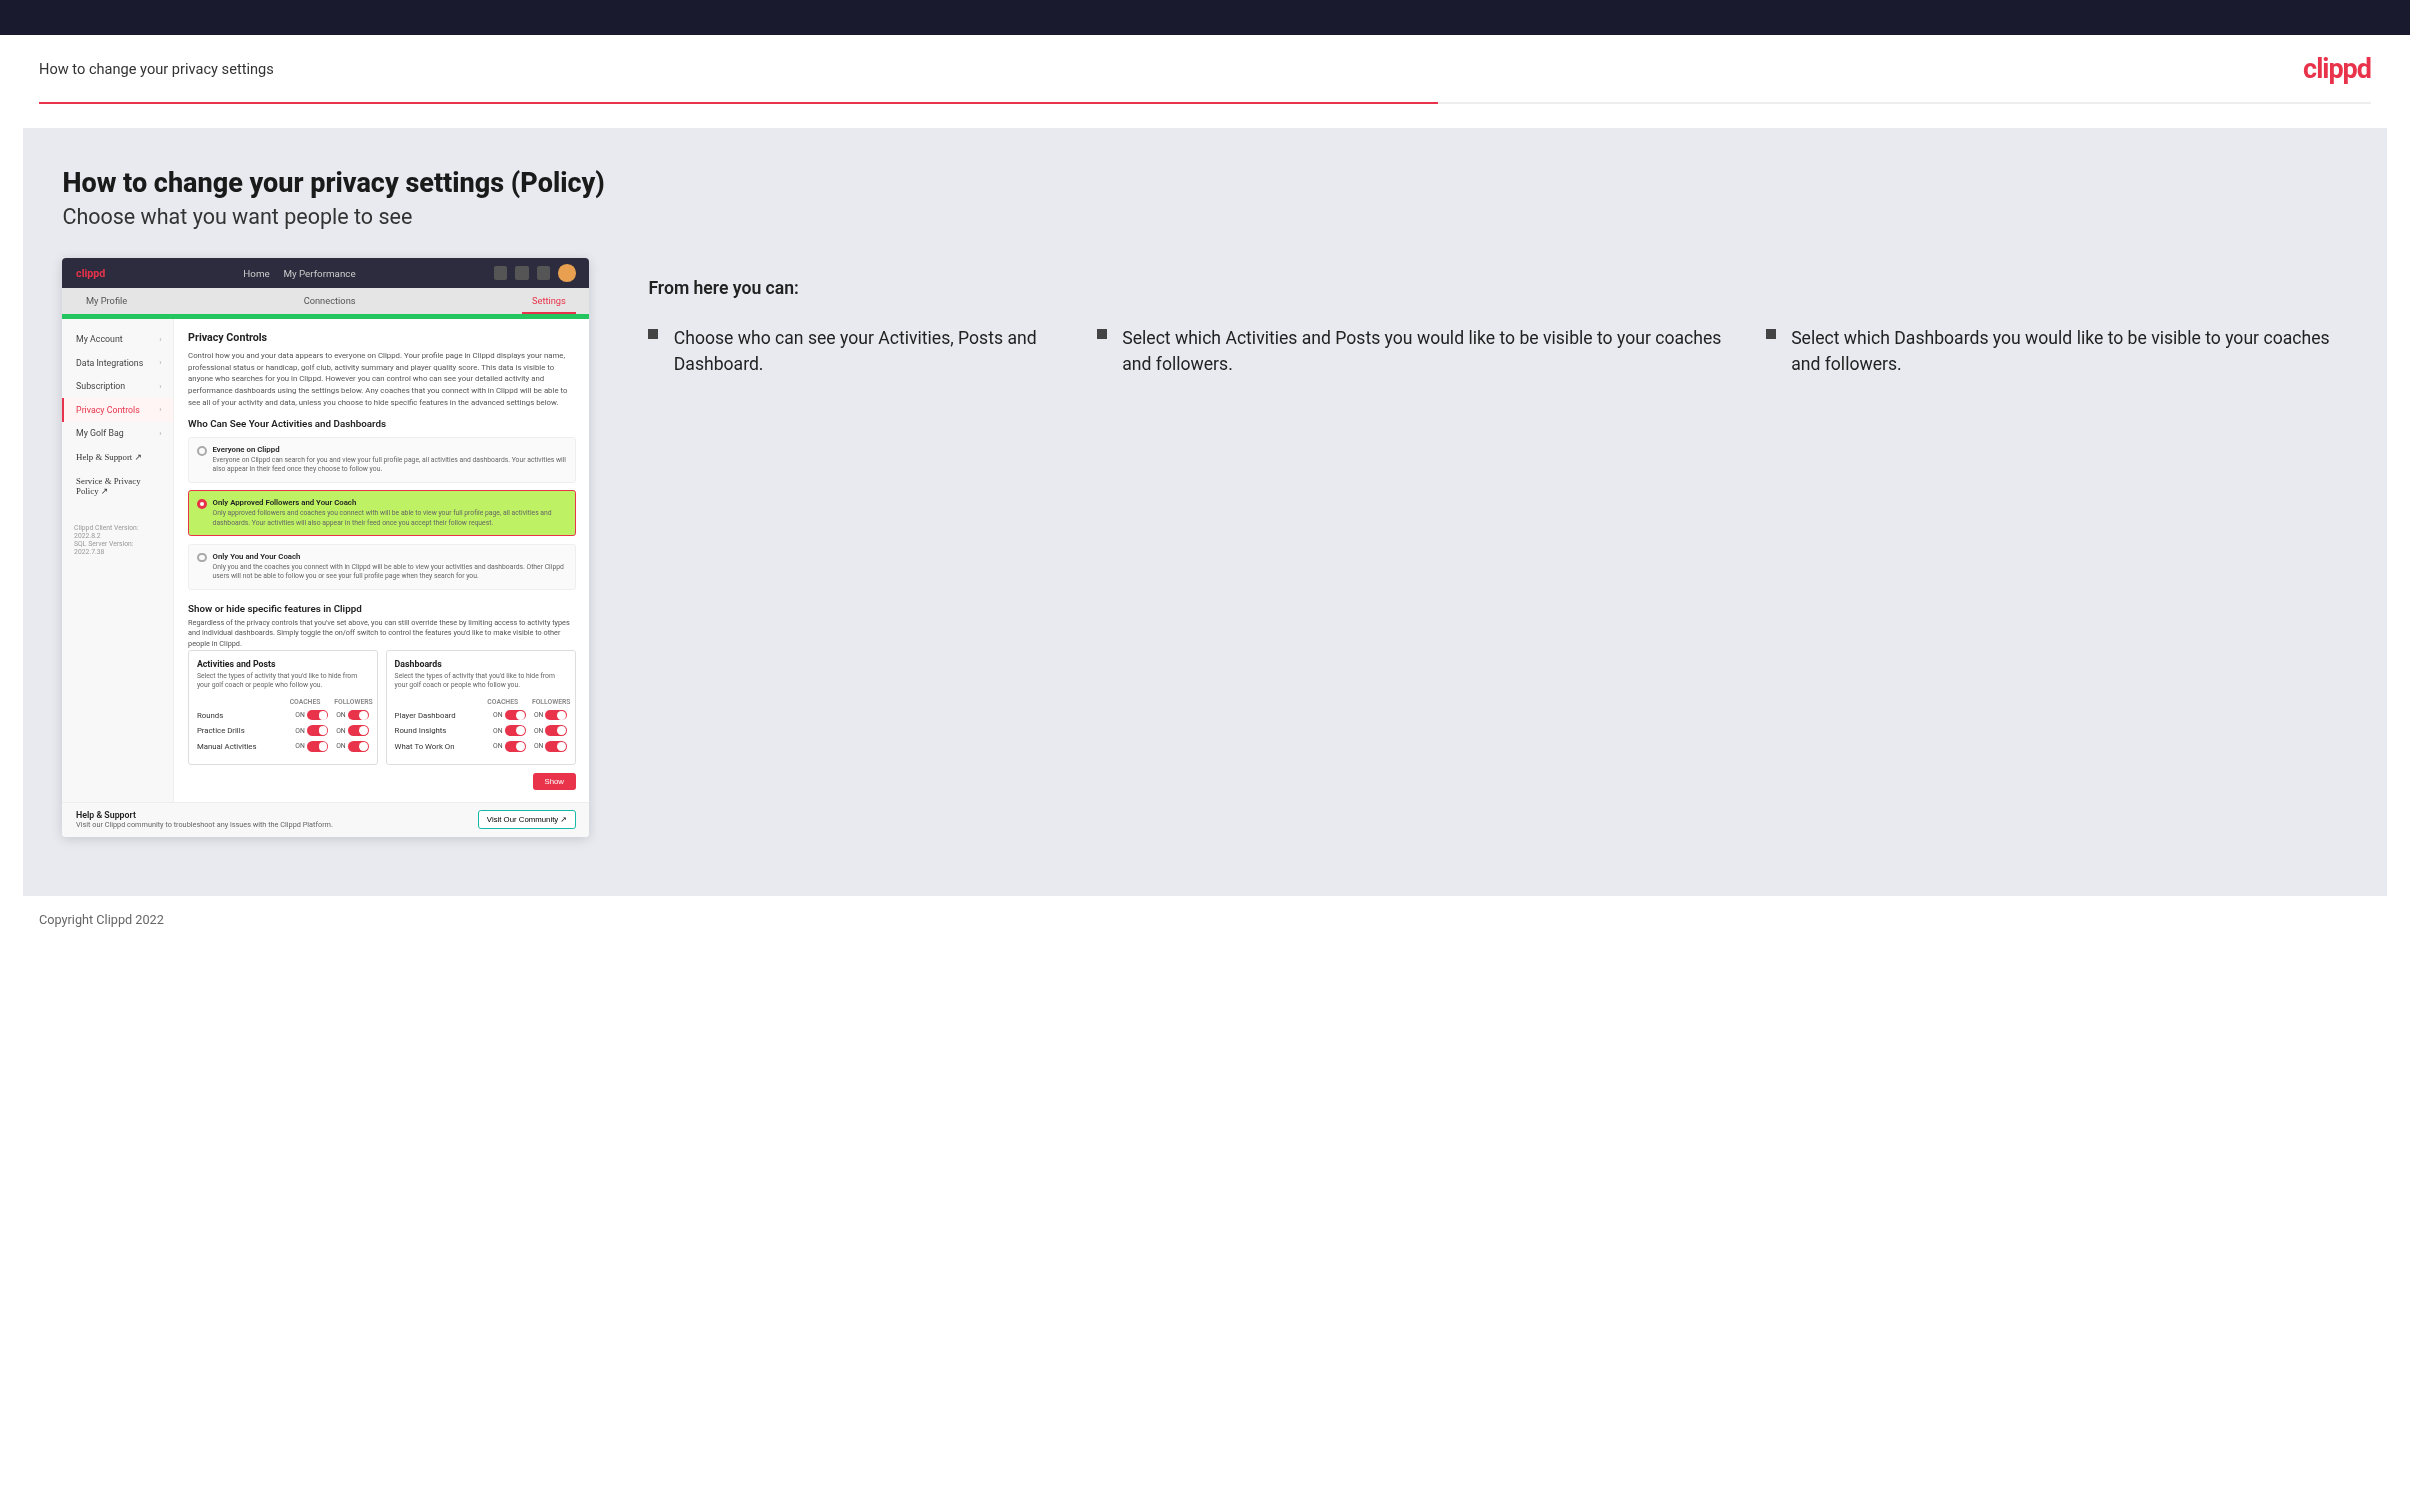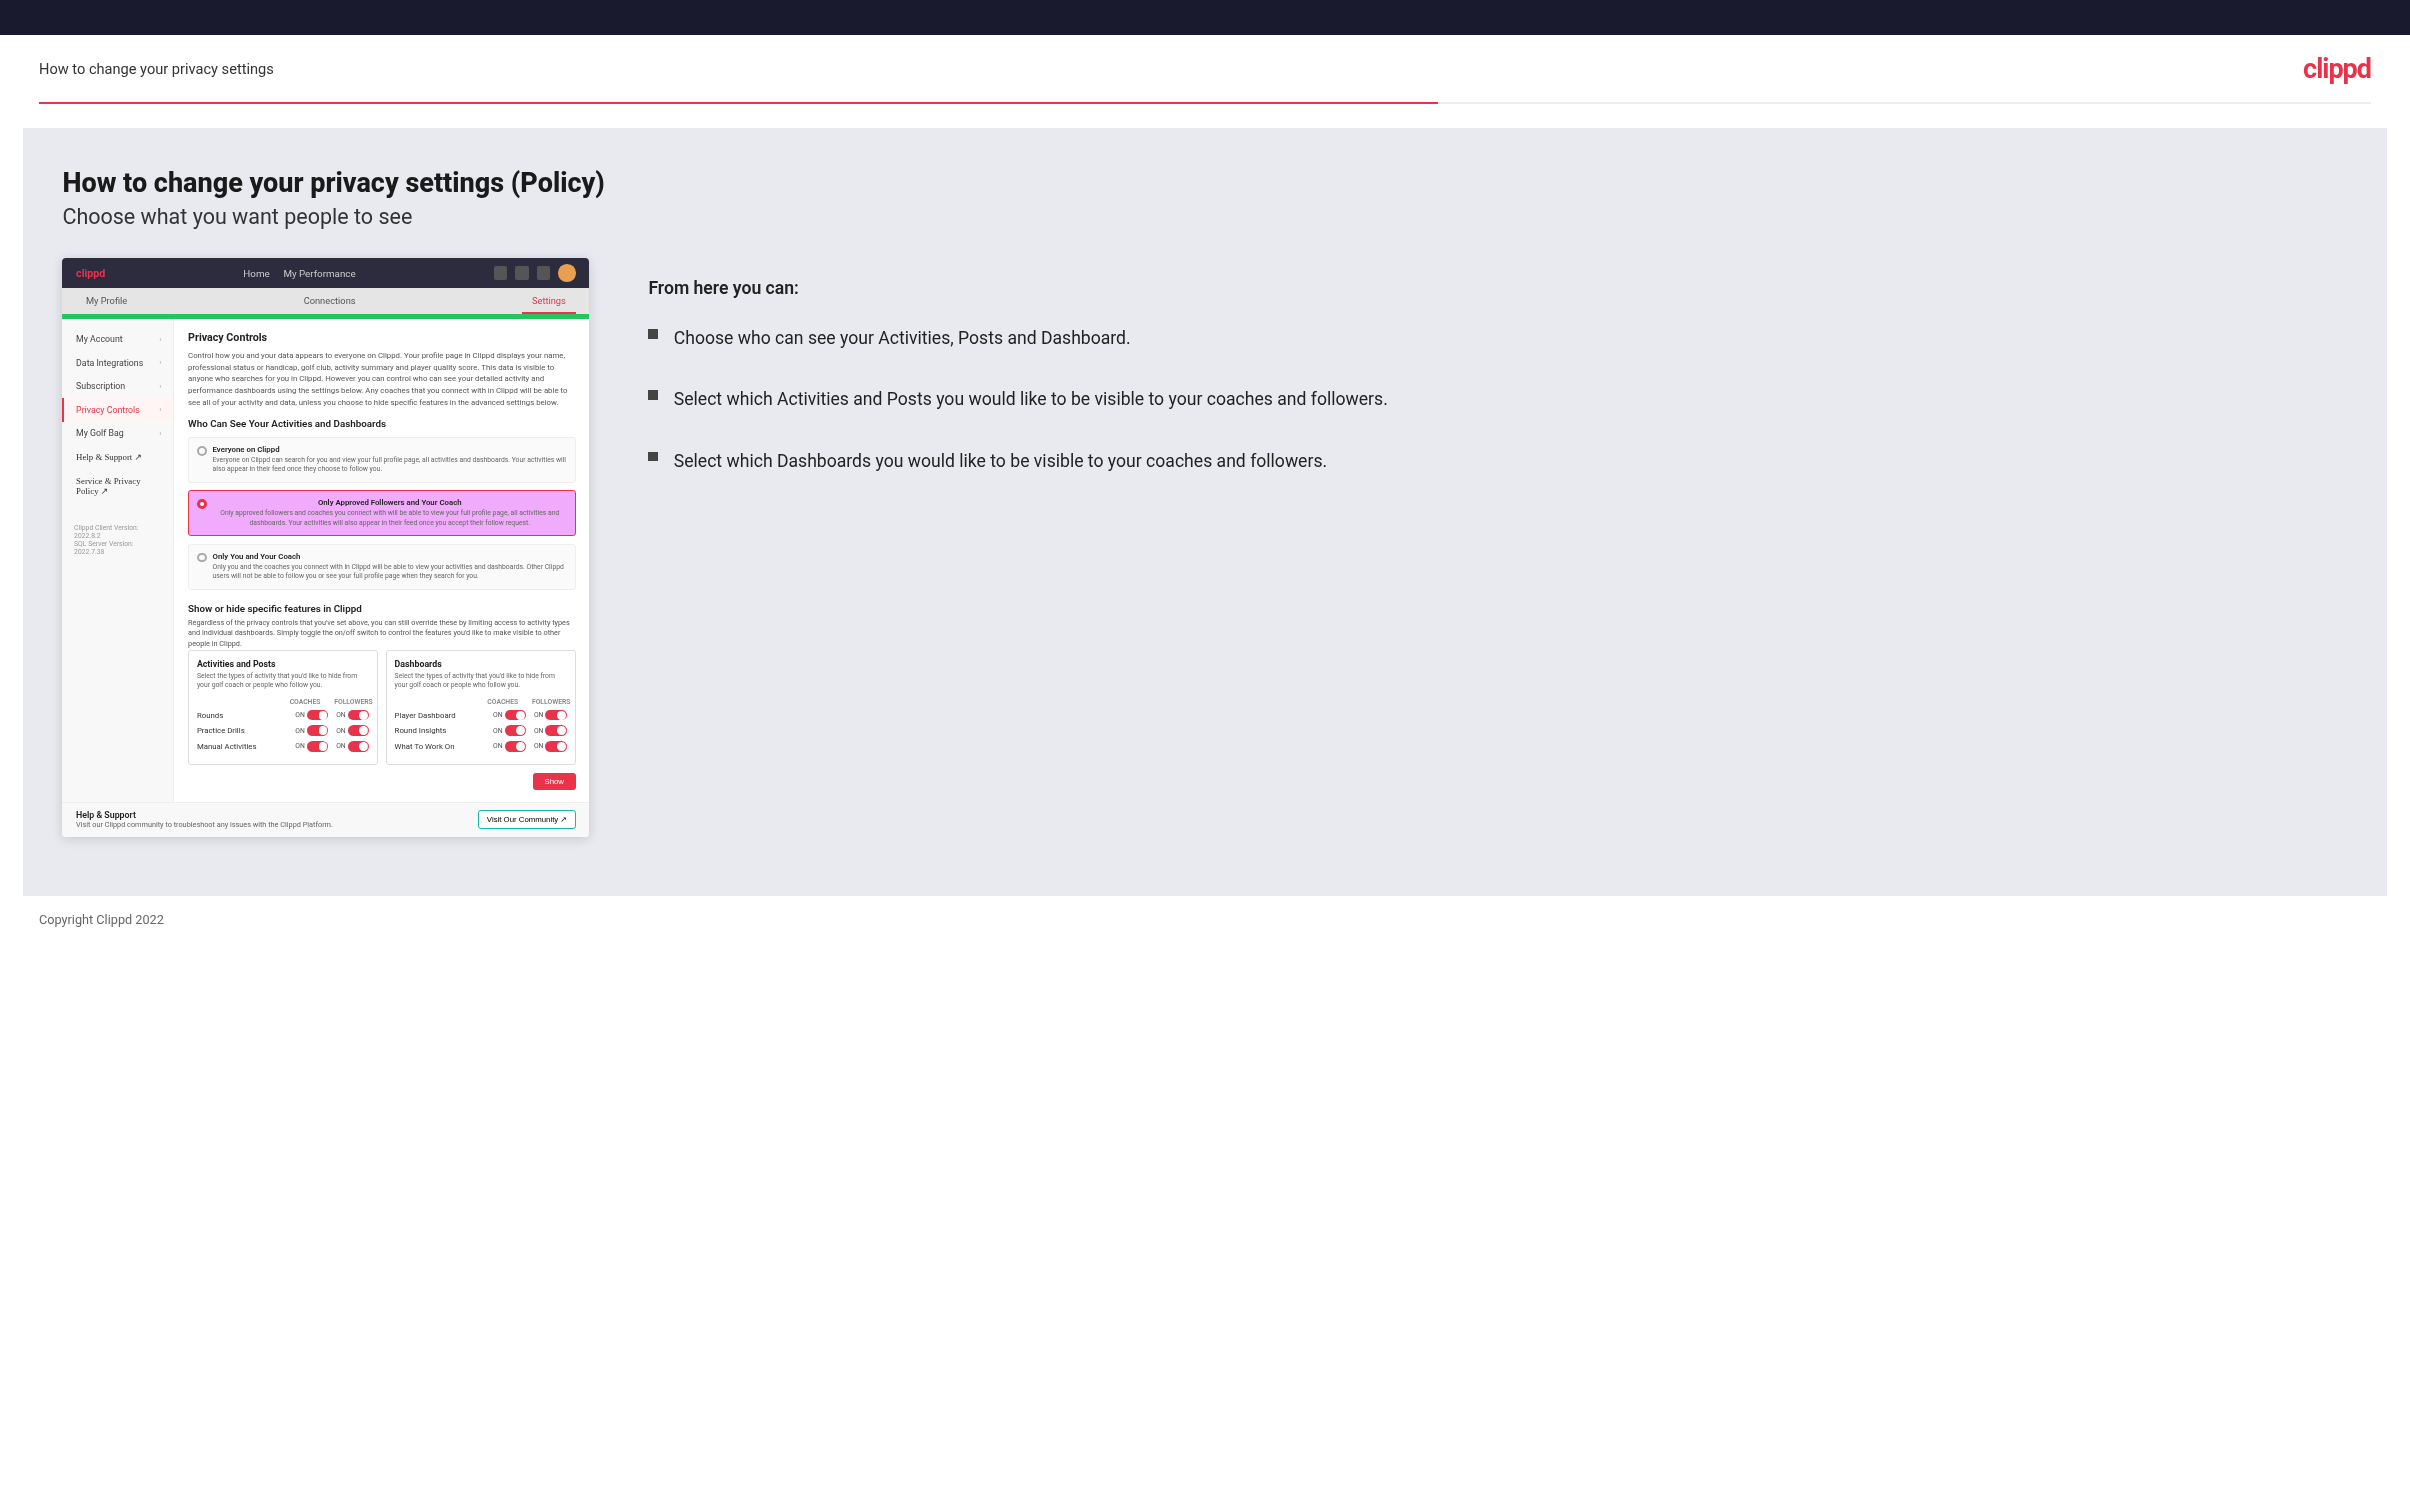--- a/index.html
+++ b/index.html
@@ -218,22 +218,21 @@
       display: flex;
       align-items: flex-start;
       gap: 5.9px;
       padding: 6.8px 7.8px;
       background: #fafafa;
       border: 1px solid #eee;
       border-radius: 2.9px;
     }
     .mock-radio-item.selected {
       border-color: #e8334a;
-      background: #f0abfc;
-      text-align: center;
+      background: #bef264;
     }
     .mock-radio-dot {
       width: 9.8px;
       height: 9.8px;
       border-radius: 50%;
       border: 2px solid #aaa;
       flex-shrink: 0;
       margin-top: 1px;
     }
     .mock-radio-dot.filled {
@@ -407,21 +406,21 @@
     }
     .bullet-intro {
       font-size: 17.6px;
       font-weight: 600;
       color: #222;
       margin-bottom: 27px;
     }
     .bullet-list {
       list-style: none;
       display: flex;
-      flex-direction: column;
+      flex-direction: row;
       gap: 35px;
     }
     .bullet-item {
       display: flex;
       align-items: flex-start;
       gap: 15.6px;
     }
     .bullet-marker {
       width: 9.8px;
       height: 9.8px;

